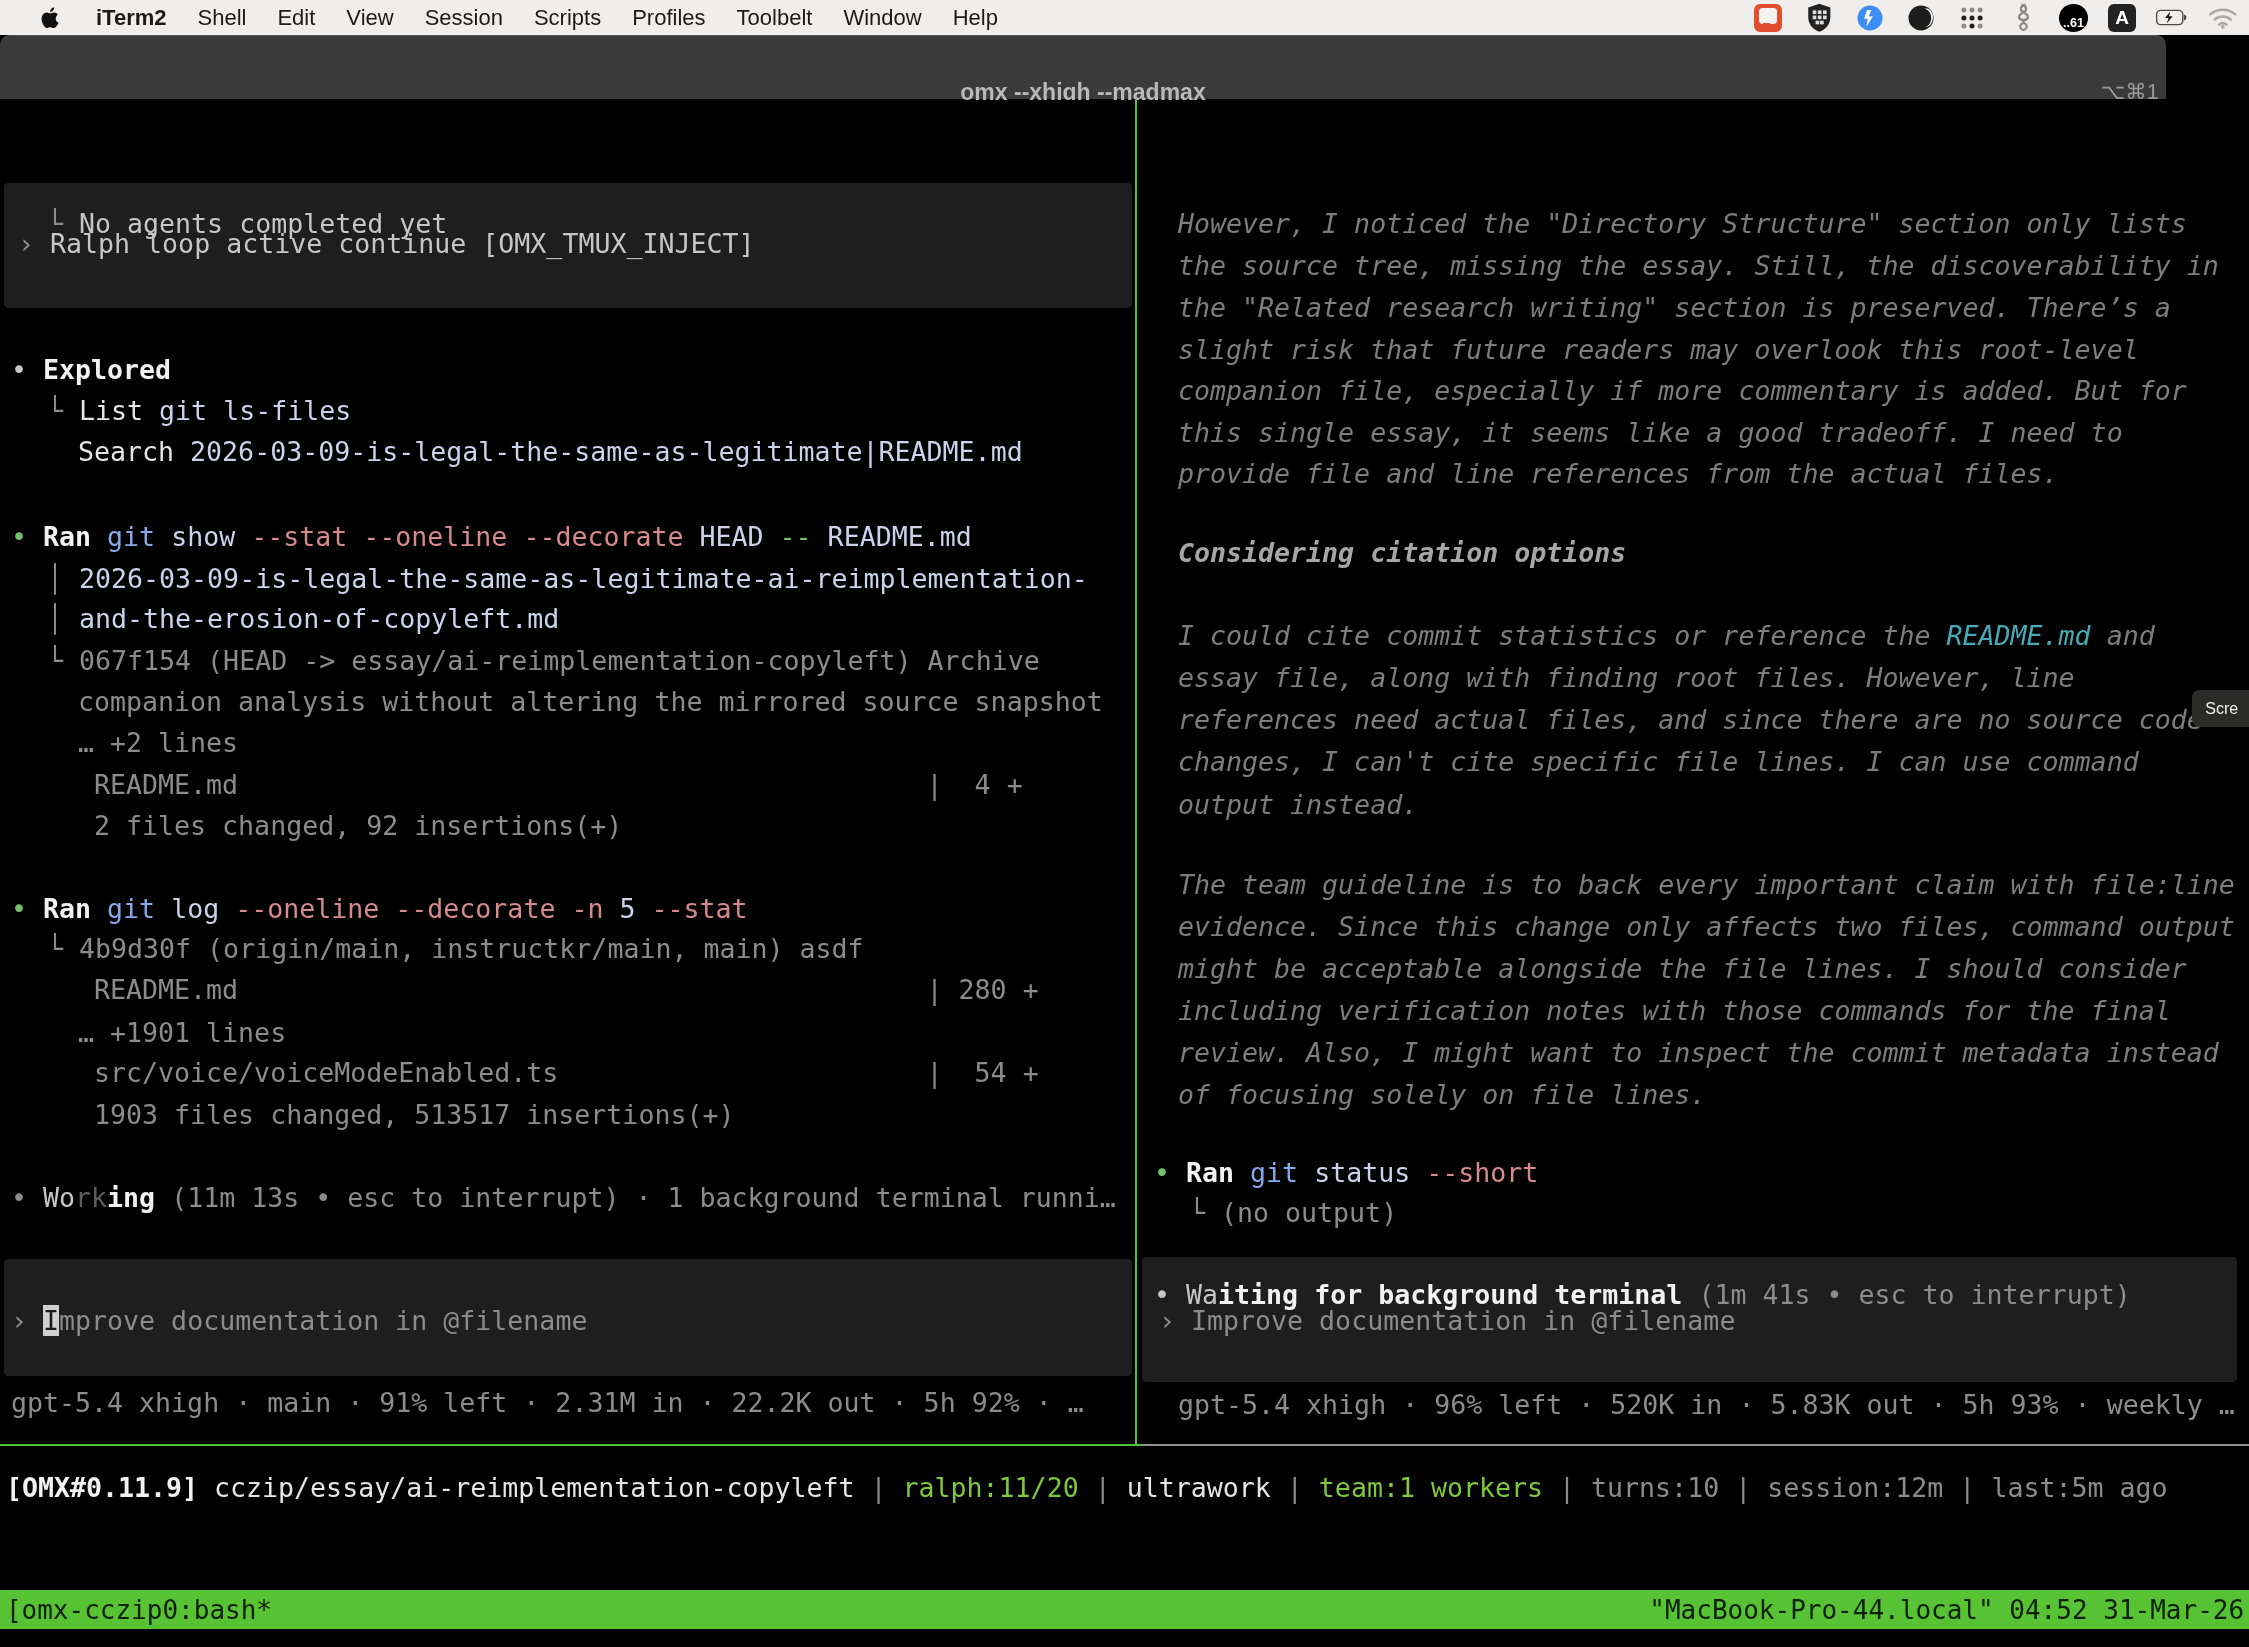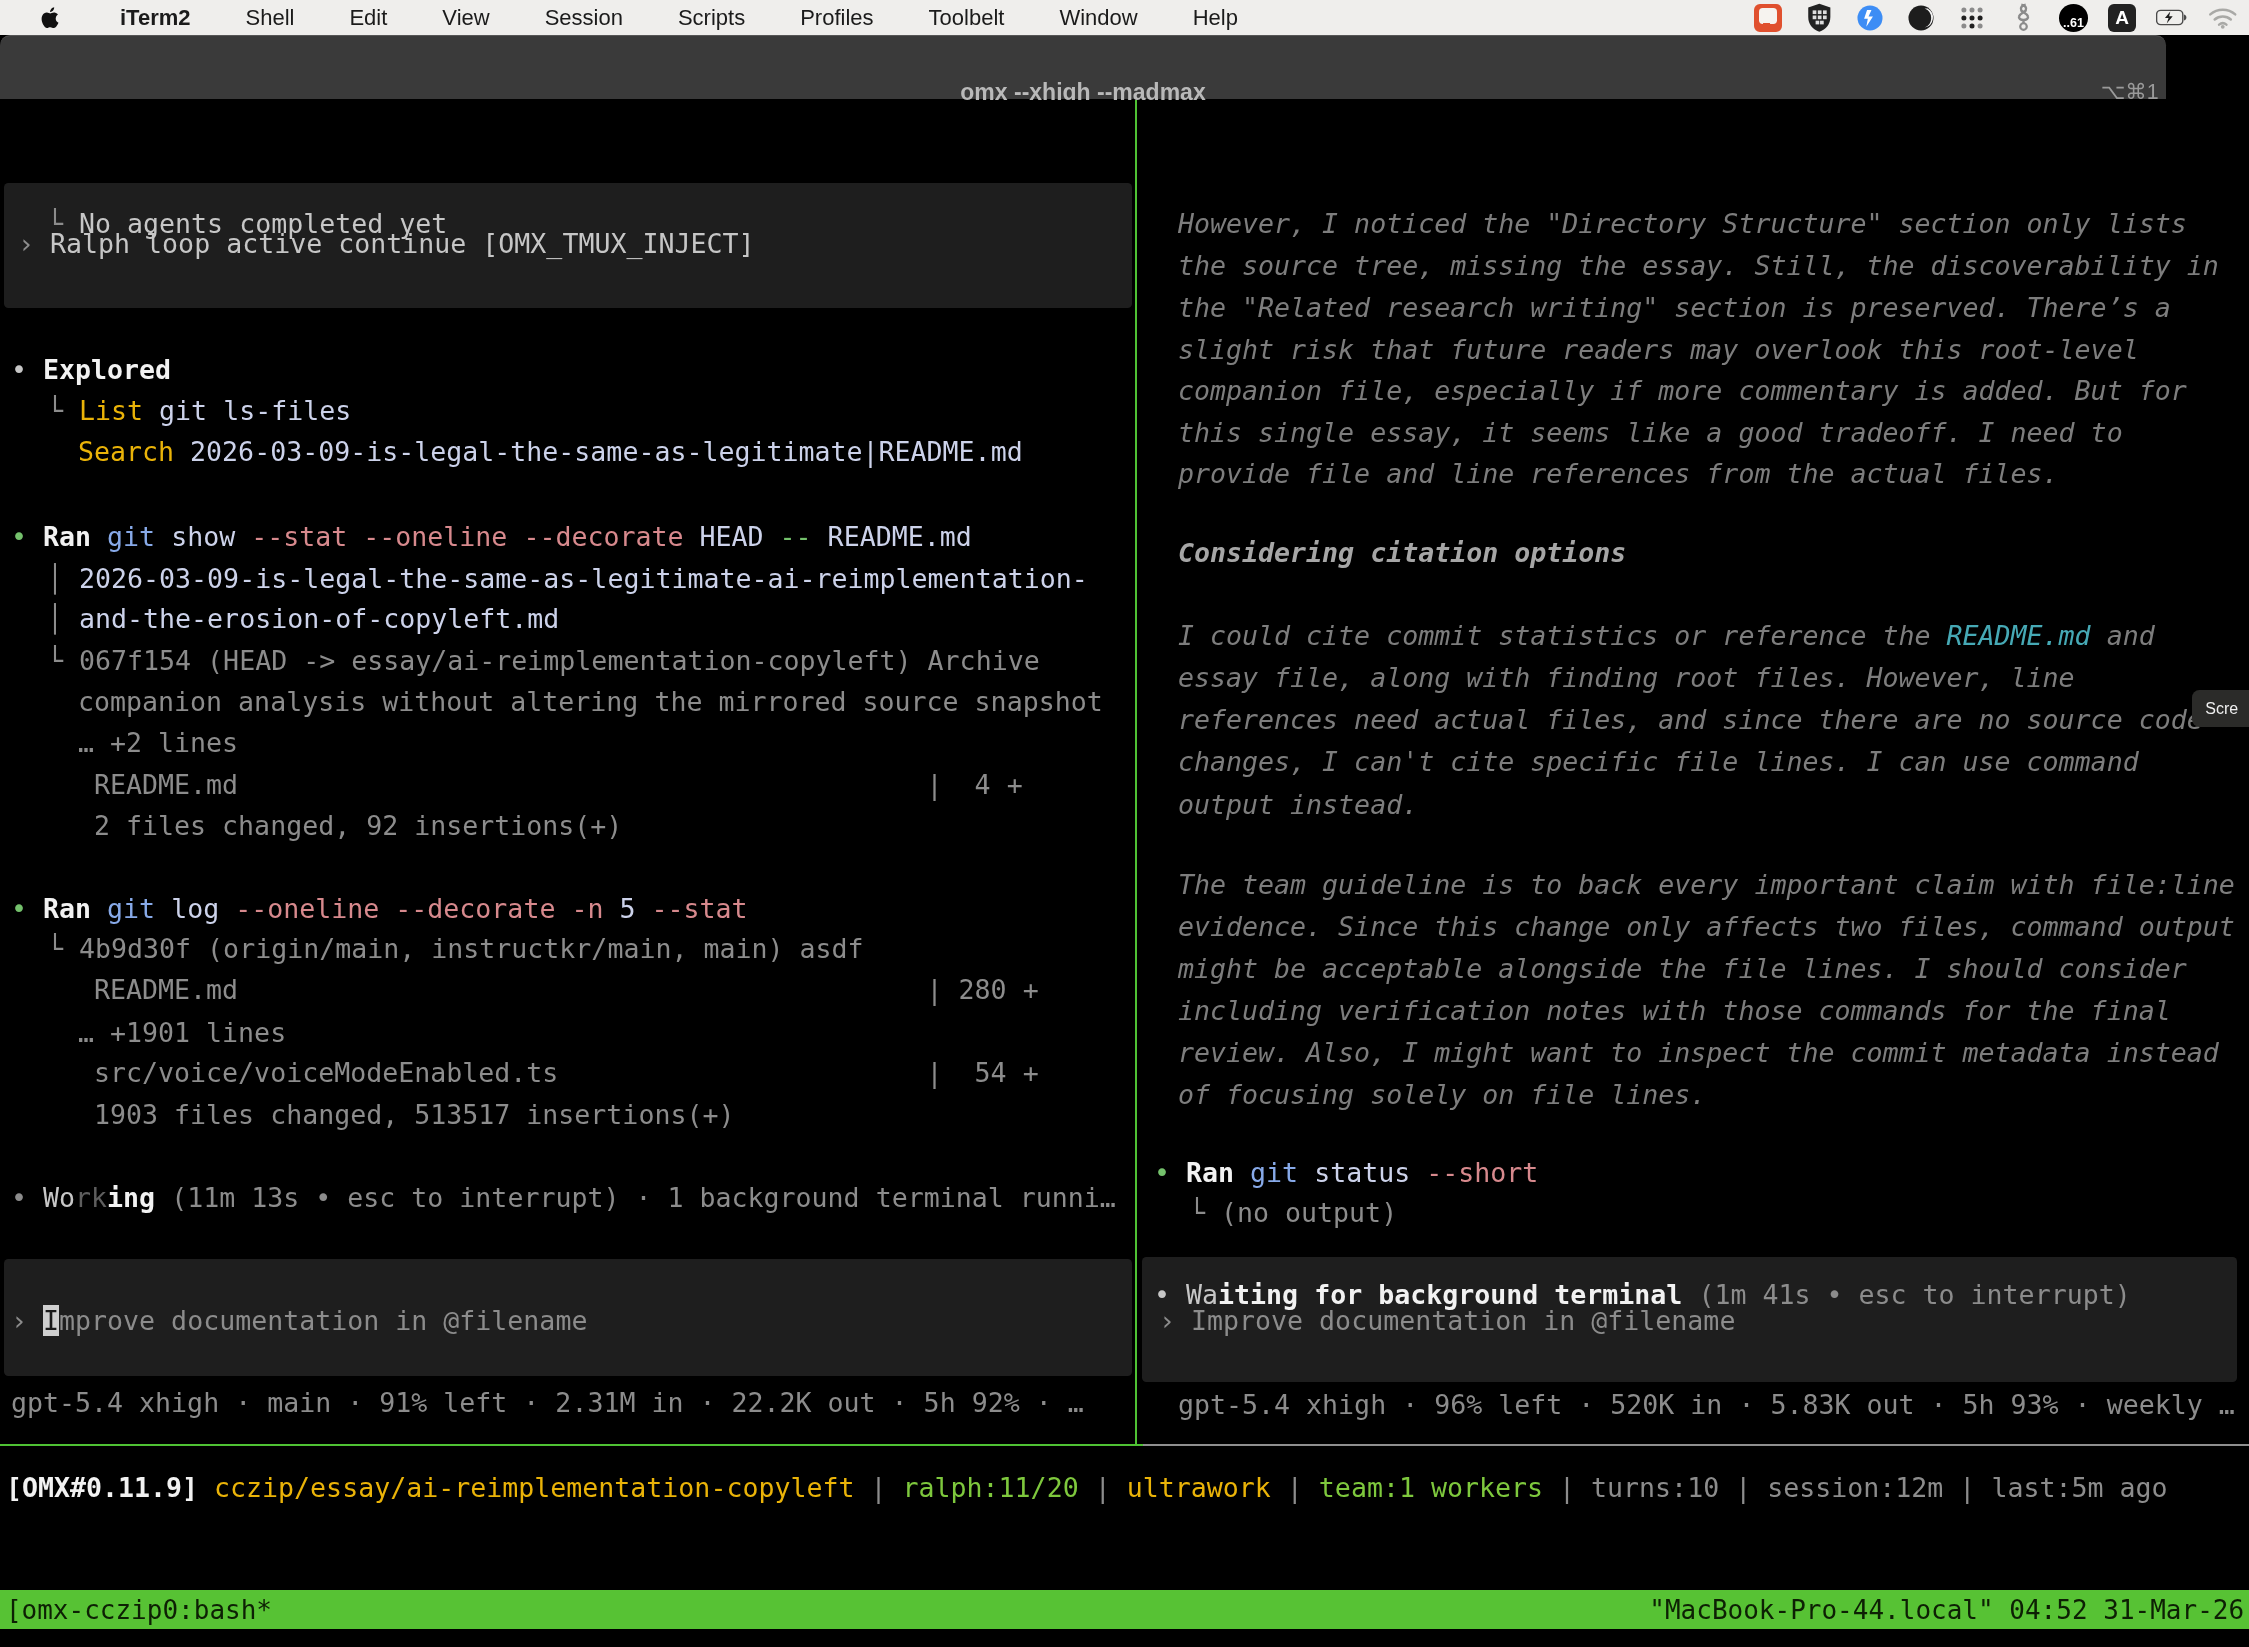--- a/index.html
+++ b/index.html
@@ -3,21 +3,21 @@
 <meta charset="utf-8">
 <style>
   html,body{margin:0;padding:0;background:#000;}
   .stage{position:relative;width:2250px;height:1648px;background:#000;overflow:hidden;
          font-family:"DejaVu Sans Mono",monospace;}
   
   .menubar{position:absolute;left:0;top:0;width:2250px;height:35px;background:#efeeec;
            display:flex;align-items:center;font-family:"Liberation Sans",sans-serif;
            font-size:22px;color:#1b1b1b;}
   .menu-left{display:flex;align-items:center;gap:31px;padding-left:34px;}
-  .mitem{white-space:nowrap;margin-left:24px;}
+  .mitem{white-space:nowrap;}
   .mitem.bold{font-weight:bold;}
   .menu-right{margin-left:auto;display:flex;align-items:center;gap:20px;padding-right:11.8px;}
   .sicon{width:31px;height:31px;display:flex;align-items:center;justify-content:center;}
   .icon-chat{width:28px;height:28px;background:#e0502e;border-radius:5.9px;position:relative;}
   .icon-chat:before{content:"";position:absolute;left:5.2px;top:4.4px;width:17.7px;height:16px;border-radius:3.7px;background:#f6f3ef;}
   .icon-chat:after{content:"";position:absolute;left:7.4px;bottom:0.7px;width:7.4px;height:7.4px;background:#e0502e;transform:skewX(-18deg);}
   .icon-a{width:28px;height:28px;background:#222;border-radius:5.9px;color:#fff;display:flex;align-items:center;justify-content:center;font-weight:bold;font-size:19px;}
   .icon-61{width:29.5px;height:28px;background:#000000;border-radius:50%;color:#fff;display:flex;align-items:flex-end;justify-content:center;font-size:12.5px;font-weight:bold;padding-bottom:1.5px;box-sizing:border-box;}
   
   .titlebar{position:absolute;left:0;top:35px;width:2166px;height:64px;background:#3a3a3a;
@@ -28,21 +28,21 @@
               font-size:23px;font-weight:bold;font-family:"Liberation Sans",sans-serif;}
   .title-shortcut{position:absolute;top:43px;right:7.4px;color:#9a9a9a;font-size:21.4px;}
   
   .term{position:absolute;left:0;top:100px;width:2250px;height:1548px;background:#000;}
   .tline{position:absolute;white-space:pre;font-size:26.6px;line-height:41px;height:41px;}
   
   .sg-w{color:#f2f2f2;font-weight:bold;}
   .sg-lt{color:#c6c6c6;}
   .sg-dm{color:#8c8c8c;}
   .sg-dk{color:#5e5e5e;}
-  .sg-cy{color:#eab308;}
+  .sg-cy{color:#e5e5e5;}
   .sg-tl{color:#46a9b5;font-style:italic;}
   .sg-bl{color:#87a9e8;}
   .sg-lv{color:#ccd2ea;}
   .sg-pk{color:#d7898d;}
   .sg-gr{color:#74c16c;}
   .sg-lm{color:#7ec83d;}
   .sg-it{color:#7d7d7d;font-style:italic;}
   .sg-ith{color:#a6a6a6;font-style:italic;font-weight:bold;}
   .sg-cur{background:#cfcfcf;color:#1a1a1a;}
   

